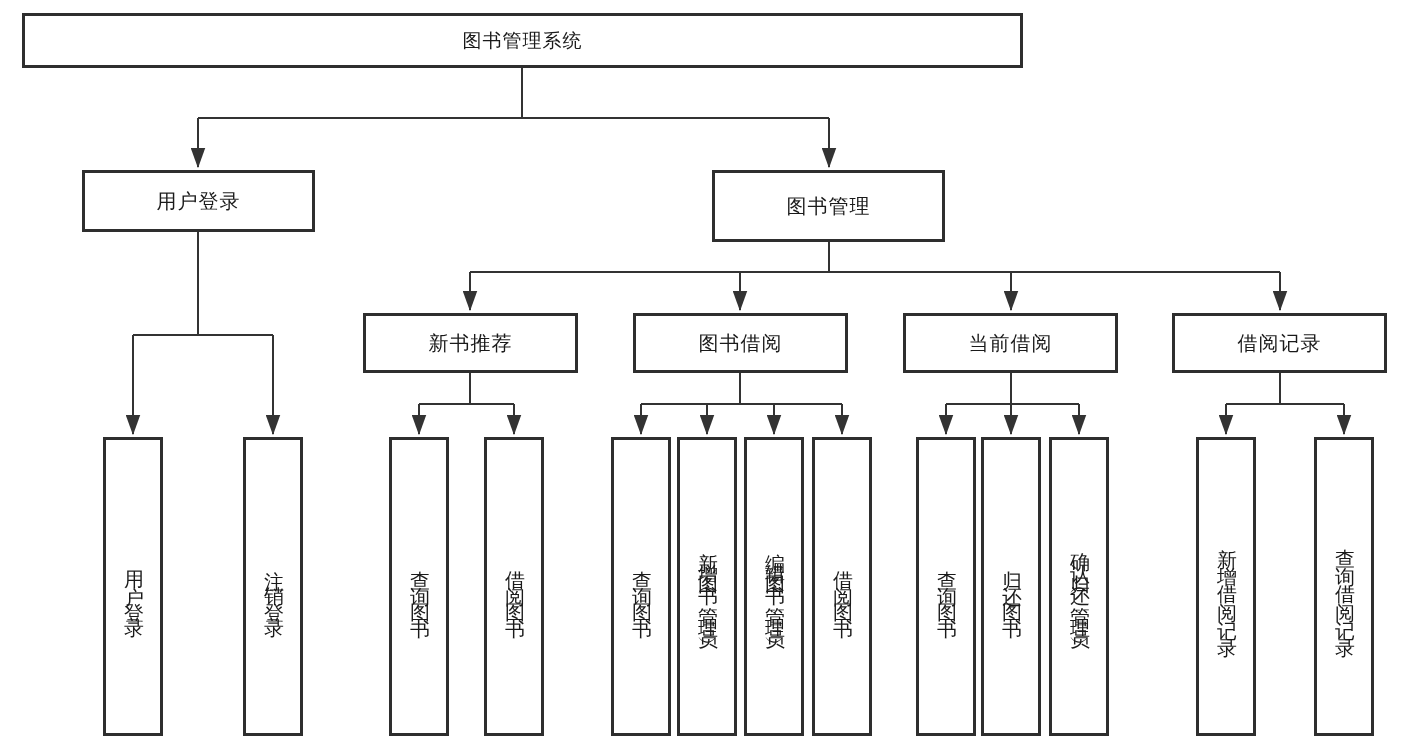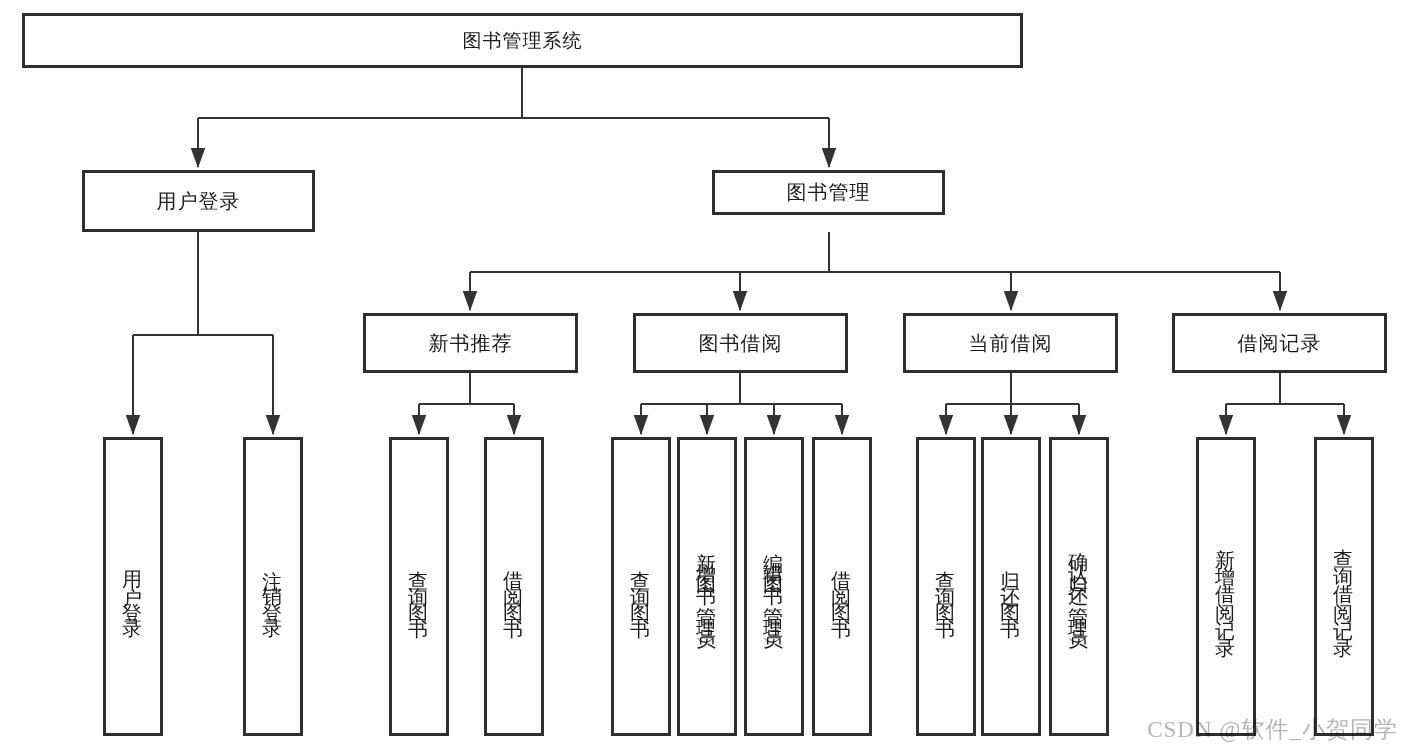--- a/index.html
+++ b/index.html
@@ -1,21 +1,21 @@
 <!DOCTYPE html>
 <html><head>
 <meta charset="utf-8">
 <style>
   html, body { margin: 0; padding: 0; background: #ffffff; }
   .canvas {
     position: relative;
     width: 1405px;
     height: 747px;
     background: #ffffff;
-    font-family: Liberation Serif, serif;
+    font-family: Liberation Mono, monospace;
     overflow: hidden;
   }
   .wires {
     position: absolute;
     left: 0; top: 0;
     z-index: 1;
   }
   .ln {
     stroke: #333333;
     stroke-width: 2;
@@ -40,21 +40,21 @@
     top: 437px;
     width: 60px;
     height: 299px;
   }
   .sp-wide  { letter-spacing: 16px; }
   .sp-med   { letter-spacing: 18px; }
   .sp-tight { letter-spacing: 11px; }
 
   #n-root    { left: 22px;  top: 13px;  width: 1001px; height: 55px; font-size: 19px; }
   #n-login   { left: 82px;  top: 170px; width: 233px;  height: 62px; }
-  #n-mgmt    { left: 712px; top: 170px; width: 233px;  height: 45px; text-align: right; }
+  #n-mgmt    { left: 712px; top: 170px; width: 233px;  height: 72px; text-align: right; }
 
   #n-rec     { left: 363px;  top: 313px; width: 215px; height: 60px; }
   #n-borrow  { left: 633px;  top: 313px; width: 215px; height: 60px; }
   #n-current { left: 903px;  top: 313px; width: 215px; height: 60px; }
   #n-records { left: 1172px; top: 313px; width: 215px; height: 60px; }
 
   #l-userlogin { left: 103px; }
   #l-logout    { left: 243px; }
   #l-q1        { left: 389px; }
   #l-b1        { left: 484px; }
@@ -154,15 +154,14 @@
   <div class="node v sp-tight" id="l-edit">编辑图书（管理员）</div>
   <div class="node v sp-wide" id="l-b2">借阅图书</div>
 
   <div class="node v sp-wide" id="l-q3">查询图书</div>
   <div class="node v sp-wide" id="l-return">归还图书</div>
   <div class="node v sp-tight" id="l-confirm">确认归还（管理员）</div>
 
   <div class="node v sp-med" id="l-addrec">新增借阅记录</div>
   <div class="node v sp-med" id="l-qrec">查询借阅记录</div>
 
-  <div class="watermark">CSDN @软件_小贺同学</div>
 
 </div>
 
 </body></html>

